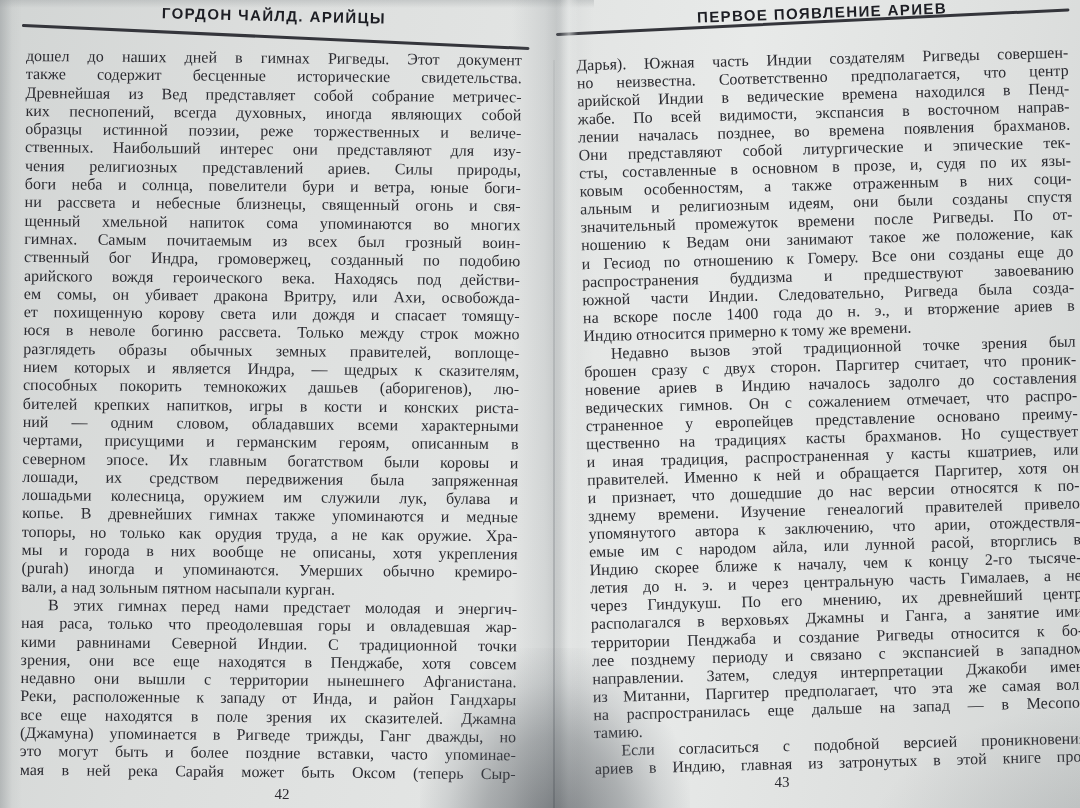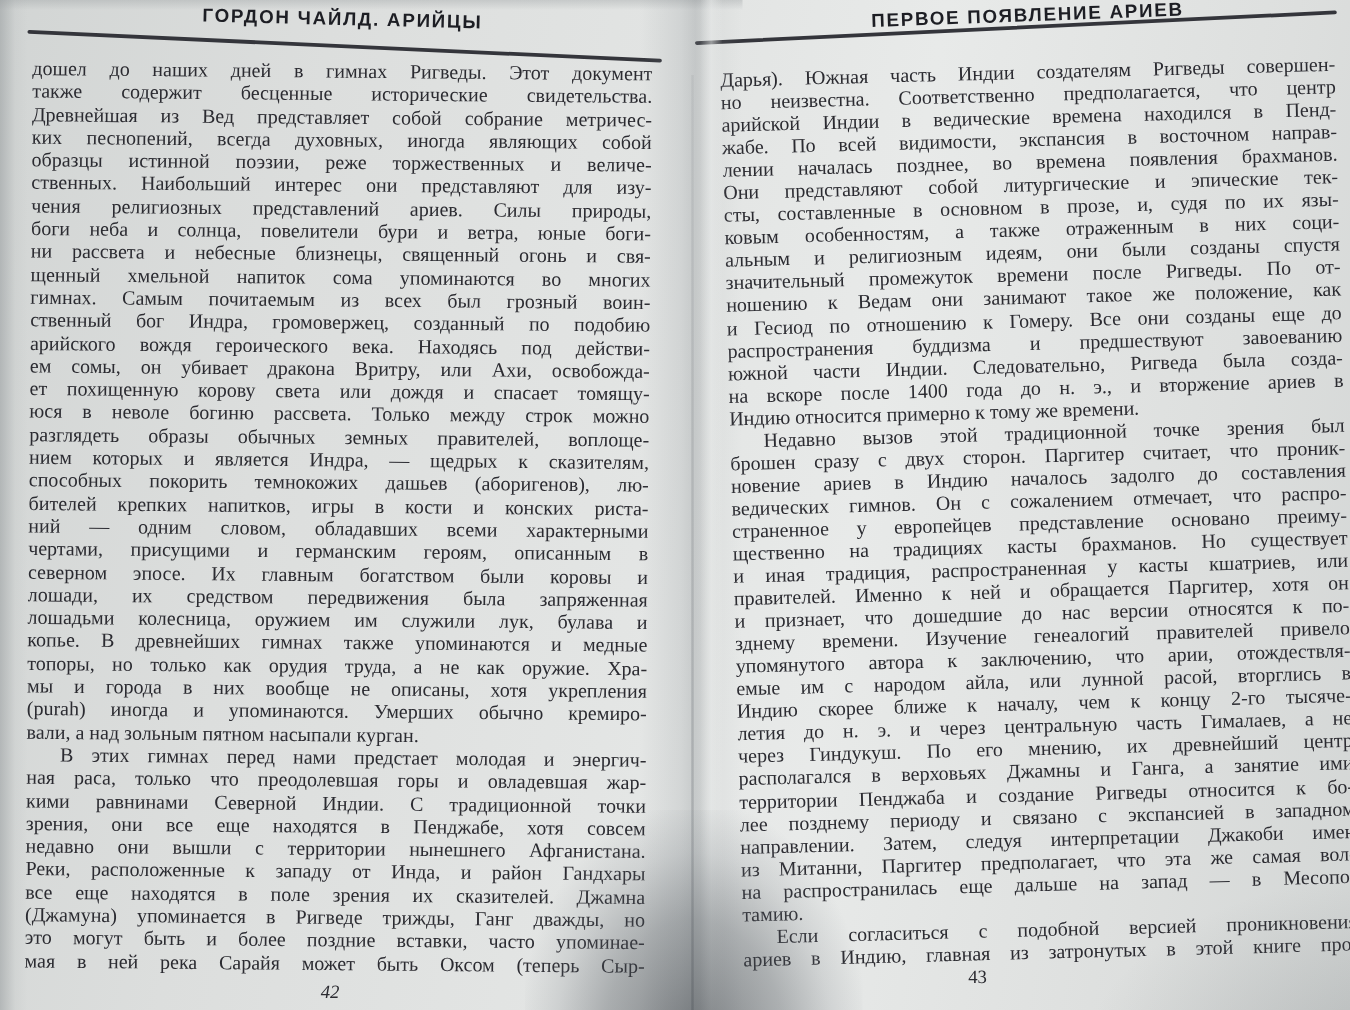--- a/index.html
+++ b/index.html
@@ -67,21 +67,21 @@
     text-align: justify; text-align-last: justify;
     height: inherit; overflow: visible; white-space: normal;
   }
   .text-block.left  .line { height: 18.3px; }
   .text-block.right .line { height: 18.05px; }
   .line.indent { text-indent: 27px; }
   .line.pend { text-align-last: left; }
   .page-number {
     position: absolute; font-size: 15px; color: #2b2b31; text-align: center;
   }
-  .page-number.left  { left: 16px;  top: 786px; width: 496px; font-style: italic; }
+  .page-number.left  { left: 34px;  top: 786px; width: 496px; }
   .page-number.right { left: 536px; top: 774px; width: 492px; }
   .sheen {
     position: absolute; left: 560px; top: 0; width: 18px; height: 100%;
     background: linear-gradient(90deg, rgba(236,238,237,0), rgba(240,242,241,0.5), rgba(236,238,237,0));
   }
 </style>
 </head>
 <body>
 
 <div class="photo">

